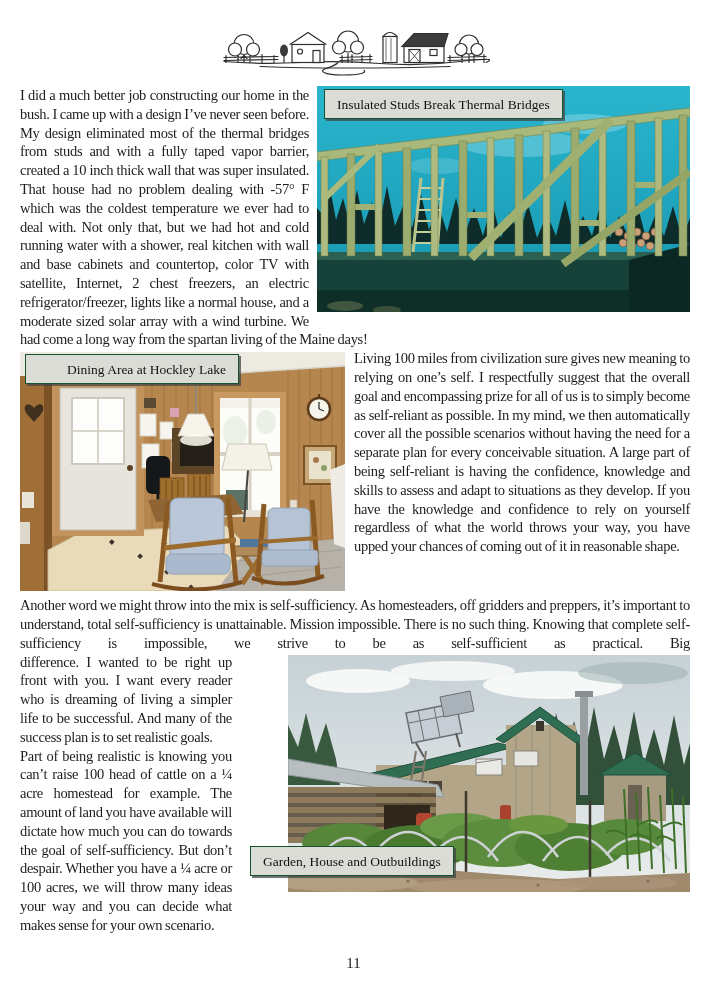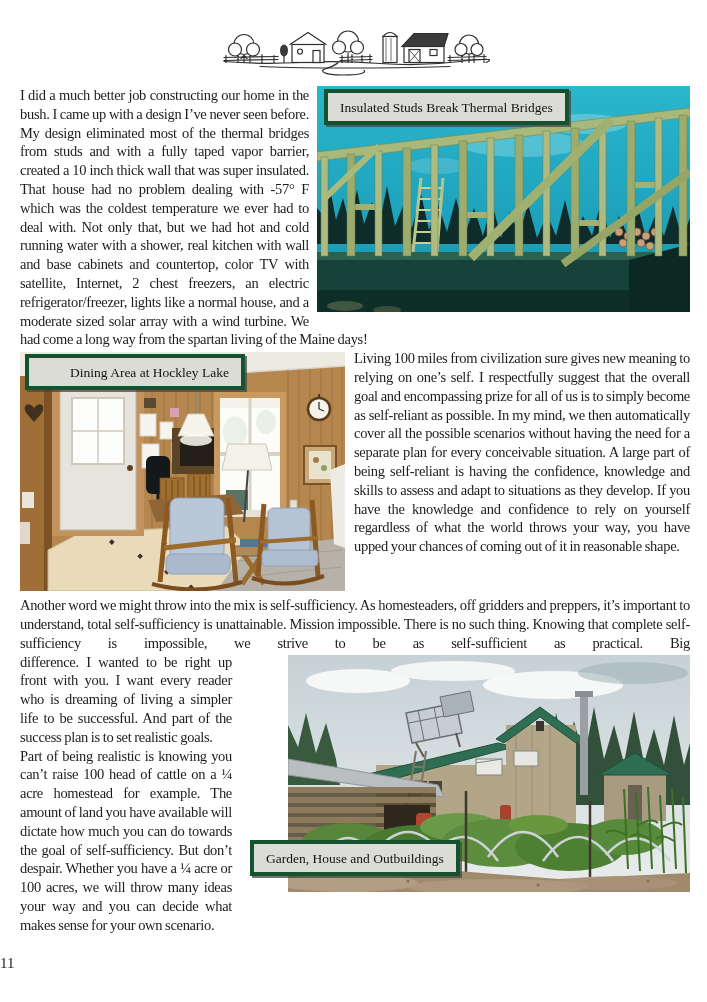--- a/index.html
+++ b/index.html
@@ -22,32 +22,32 @@
   .mt8  { margin-top:8px;  }
   .mt16 { margin-top:16px; }
 
   .photo-float { display:block; position:relative; }
   .photo-float svg { display:block; width:100%; height:100%; }
   .fig1 { float:right; width:373px; height:226px; margin:0 0 6px 8px; }
   .fig2 { float:left;  width:325px; height:239px; margin:3px 9px 5px 0; }
   .fig3 { float:right; width:402px; height:237px; margin:2px 0 6px 8px;padding-left:48px; }
 
   .caption {
-    position:absolute; background:#dcdcd6; border:4px solid #14532d;
+    position:absolute; background:#dcdcd6; border:1px solid #14532d;
     box-shadow:2px 2px 0 rgba(70,70,70,0.75);
     font-size:13.5px; line-height:1; padding:8px 12px 6px 12px;
     text-align:center; white-space:nowrap; color:#111;
     letter-spacing:0; word-spacing:0;
   }
   .cap1 { left:7px; top:3px; }
   .cap2 { left:5px; top:2px;padding-left:41px; }
   .cap3 { left:10px; bottom:16px; }
 
   .page-number {
-    position:absolute; left:0; right:0; bottom:30px; text-align:left;
+    position:absolute; left:0; right:0; bottom:30px; text-align:center;
     font-size:15px; color:#1c1c1c;
   }
 </style>
 </head>
 <body>
 
 <div class="page">
   <div class="content">
 
     <div class="header-art">
@@ -438,21 +438,21 @@
           <ellipse cx="210" cy="232" rx="90" ry="8" fill="#b39c80" opacity="0.7"></ellipse>
           <ellipse cx="330" cy="228" rx="60" ry="7" fill="#ab947a" opacity="0.7"></ellipse>
           <circle cx="40" cy="220" r="1.6" fill="#80705a"></circle>
             <circle cx="120" cy="226" r="1.6" fill="#80705a"></circle>
           <circle cx="250" cy="230" r="1.6" fill="#80705a"></circle>
             <circle cx="360" cy="226" r="1.6" fill="#80705a"></circle>
         </svg>
         <span class="caption cap3">Garden, House and Outbuildings</span>
       </span>
       <p class="body-text">
-        <span>difference. I wanted to be right up front with you. I want every reader who is dreaming of living a simpler life to be successful. And part of the success plan is to set realistic goals.</span>
+        <span>difference. I wanted to be right up front with you. I want every reader who is dreaming of living a simpler life to be successful. And many of the success plan is to set realistic goals.</span>
       </p>
       <p class="body-text mt16">
         <span>Part of being realistic is knowing you can’t raise 100 head of cattle on a ¼ acre homestead for example. The amount of land you have available will dictate how much you can do towards the goal of self-sufficiency. But don’t despair. Whether you have a ¼ acre or 100 acres, we will throw many ideas your way and you can decide what makes sense for your own scenario.</span>
       </p>
     </div>
 
   </div>
 
   <div class="page-number">11</div>
 </div>

